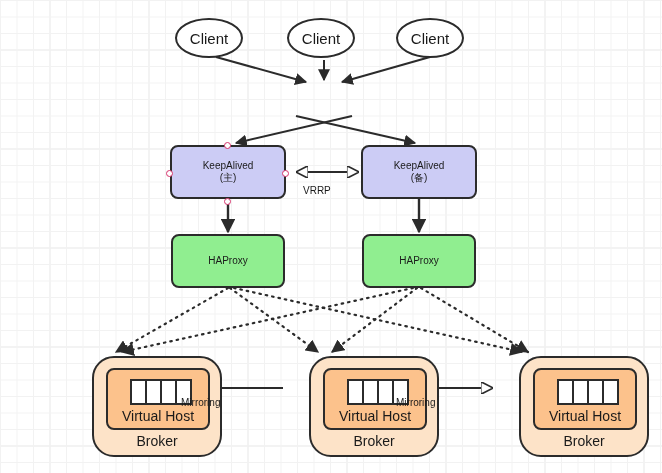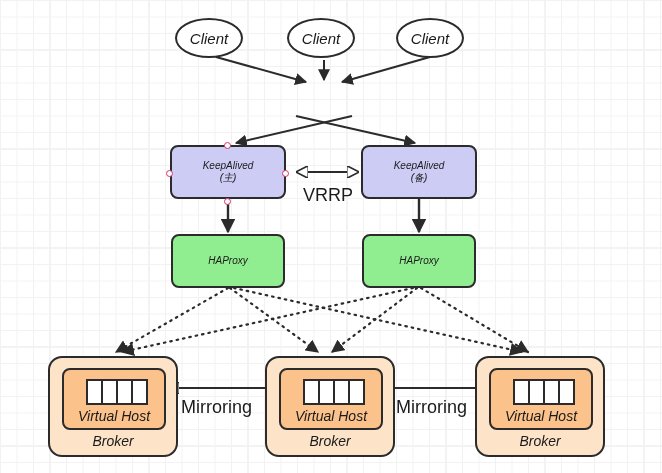--- a/index.html
+++ b/index.html
@@ -34,21 +34,20 @@
     pointer-events: none;
   }
   .node {
     position: absolute;
     box-sizing: border-box;
     display: flex;
     align-items: center;
     justify-content: center;
     text-align: left;
     color: #1a1a1a;
-    font-style: italic;
   }
   .ellipse {
     border: 2px solid #2b2b2b;
     border-radius: 50%;
     background: #ffffff;
     font-size: 15px;
   }
   .ellipse.bold { font-weight: bold; }
 
   .rbox {
@@ -56,25 +55,26 @@
     border-radius: 8px;
     font-size: 10px;
     line-height: 1.25;
   }
   .keepalived { background: #ccccf5; }
   .haproxy    { background: #90ee90; }
 
   .broker {
     background: #fde3c8;
     border: 2px solid #2b2b2b;
-    border-radius: 14px;
+    border-radius: 22px;
     flex-direction: column;
     justify-content: flex-end;
     padding-bottom: 6px;
     font-size: 14px;
+    margin-left: 44px;
   }
   .vhost {
     position: absolute;
     box-sizing: border-box;
     background: #fcc28c;
     border: 2px solid #2b2b2b;
     border-radius: 8px;
     display: flex;
     flex-direction: column;
     align-items: center;
@@ -100,21 +100,21 @@
     position: absolute;
     width: 7px;
     height: 7px;
     border-radius: 50%;
     background: #ffffff;
     border: 1.5px solid #d6336c;
     box-sizing: border-box;
   }
   .edge-label {
     position: absolute;
-    font-size: 18px;
+    font-size: 10px;
     color: #1a1a1a;
     background: transparent;
     white-space: nowrap;
   }
 </style>
 </head>
 <body>
 
 <div id="canvas">
 

